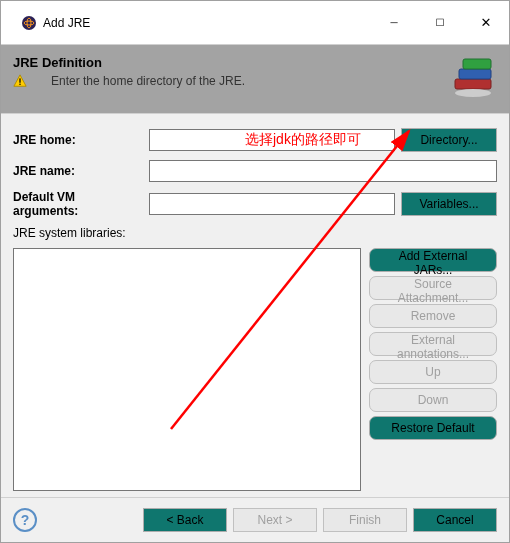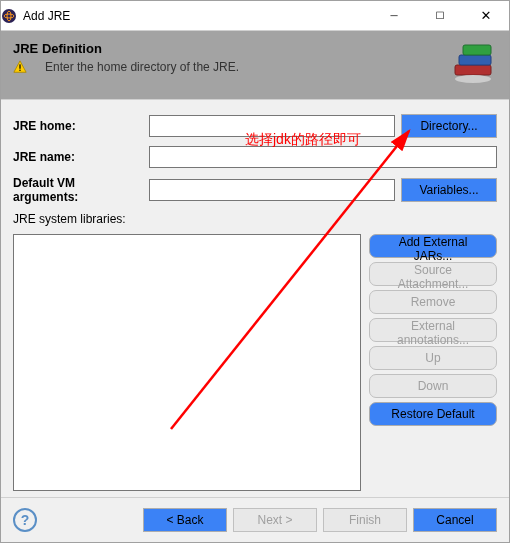--- a/index.html
+++ b/index.html
@@ -1,32 +1,32 @@
 <!DOCTYPE html>
 <html><head>
 <meta charset="utf-8">
 <style>
   * { box-sizing: border-box; font-family: "Segoe UI", Tahoma, sans-serif; }
   body { margin: 0; background: #fff; }
   .window { width: 510px; height: 543px; border: 1px solid #a0a0a0; background: #f0f0f0; position: relative; display: flex; flex-direction: column; }
-  .titlebar { height: 30px; background: #fff; display: flex; align-items: center; padding-left: 0; border-bottom: 1px solid #d0d0d0; }
+  .titlebar { height: 44px; background: #fff; display: flex; align-items: center; padding-left: 20px; border-bottom: 1px solid #d0d0d0; }
   .titlebar .icon { width: 16px; height: 16px; margin-right: 6px; }
   .titlebar .title { font-size: 12px; flex: 1; color: #000; }
   .winbtn { width: 46px; height: 30px; display:flex; align-items:center; justify-content:center; font-size:10px; color:#000; }
   .winbtn.close { font-size: 13px; }
   .header { background: #a3a3a3; padding: 10px 12px 10px 12px; display:flex; align-items:flex-start; border-bottom: 1px solid #d0d0d0; }
   .header .htext { flex:1; }
   .header h2 { margin:0 0 4px 0; font-size: 13px; font-weight: bold; }
-  .header .msg { font-size: 12px; color: #333; display:flex; align-items:center; gap:18px; }
+  .header .msg { font-size: 12px; color: #333; display:flex; align-items:center; gap:24px; }
   .bookicon { width: 48px; height: 48px; }
   .body { flex:1; padding: 14px 12px 6px 12px; font-size: 12px; color: #000; display:flex; flex-direction:column; }
   .row { display:flex; align-items:center; margin-bottom: 8px; gap:6px; }
   .row label { width: 130px; font-weight: bold; }
   .row input[type=text] { flex:1; height: 22px; border:1px solid #767676; padding: 0 4px; font-size:12px; background:#fff; }
-  .btn { height: 24px; min-width: 96px; padding: 0 8px; font-size:12px; background:#3b82f6; border:1px solid #adadad; cursor:pointer; }
+  .btn { height: 24px; min-width: 96px; padding: 0 8px; font-size:12px; background:#0f766e; border:1px solid #adadad; cursor:pointer; }
   .btn:disabled { color:#a0a0a0; background:#e8e8e8; border-color:#c0c0c0; cursor:default; }
   .libs { flex:1; display:flex; gap:8px; margin-top:4px; }
   .listbox { flex:1; border:1px solid #767676; background:#fff; }
   .libbtns { width:128px; display:flex; flex-direction:column; gap:4px; }
   .libbtns .btn { width:100%; min-width:0;border-radius:7px; }
   .footer { border-top:1px solid #d0d0d0; padding:10px 12px; display:flex; align-items:center; gap:6px; }
   .help { width:24px; height:24px; border:2px solid #5a8fc6; border-radius:50%; display:flex; align-items:center; justify-content:center; color:#5a8fc6; font-weight:bold; font-size:14px; cursor:pointer; }
   .footer .spacer { flex:1; }
   .footer .btn { min-width:84px; }
   .annotation { position:absolute; color:#ff0000; font-size:14px; font-weight:normal; pointer-events:none; }

